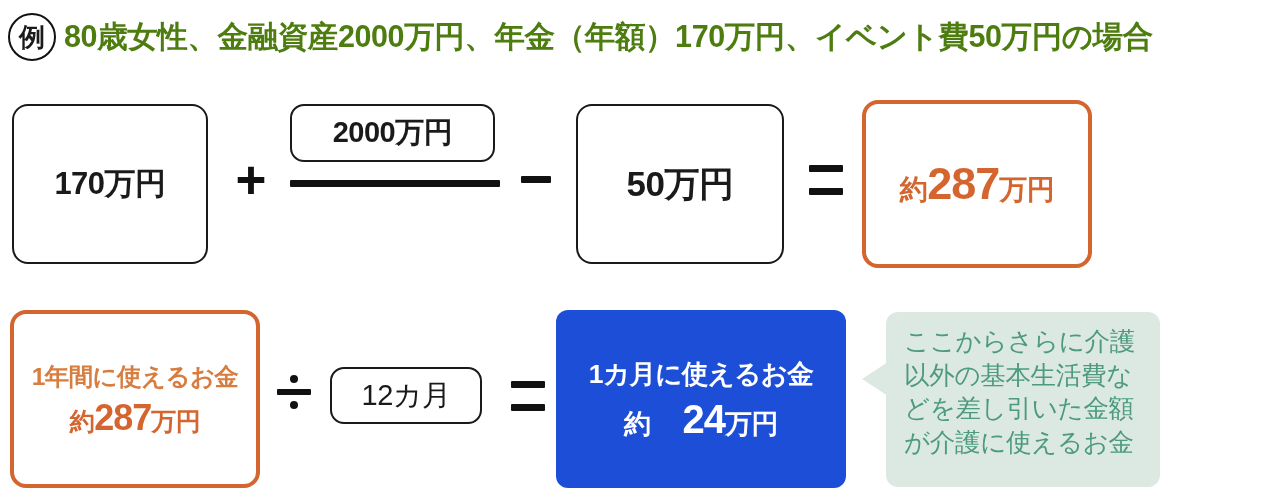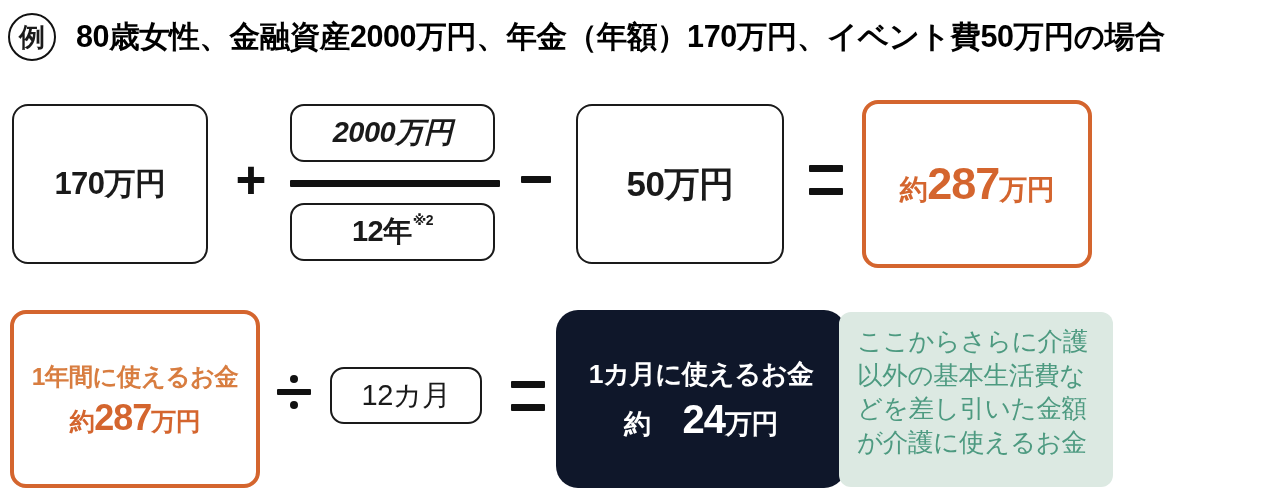--- a/index.html
+++ b/index.html
@@ -38,26 +38,26 @@
     display: flex;
     align-items: center;
     justify-content: center;
     font-size: 26px;
     font-weight: 700;
     line-height: 1;
     letter-spacing: 0;
     box-sizing: border-box;
   }
   #title-text {
-    margin-left: 20px;
+    margin-left: 8px;
     font-size: 30.5px;
     font-weight: 700;
     letter-spacing: -0.4px;
     white-space: nowrap;
-    color: #000000;
+    color: #4d7c0f;
   }
 
   
   .box {
     box-sizing: border-box;
     display: flex;
     flex-direction: column;
     align-items: center;
     justify-content: center;
     text-align: center;
@@ -68,22 +68,22 @@
     background: #ffffff;
     border-radius: 16px;
   }
   .box-orange-outline {
     border: 4px solid #d4652e;
     background: #ffffff;
     border-radius: 16px;
   }
   .box-orange-fill {
     border: none;
-    background: #0f172a;
-    border-radius: 22px;
+    background: #1d4ed8;
+    border-radius: 12px;
     color: #ffffff;
   }
 
   .op {
     position: absolute;
     font-weight: 700;
     color: #111111;
     line-height: 1;
     display: flex;
     align-items: center;
@@ -118,21 +118,20 @@
     top: 100px;
     width: 210px;
     height: 168px;
   }
   #box-assets {
     left: 0;
     top: 4px;
     width: 205px;
     height: 58px;
     border-radius: 14px;
-    font-style: italic;
   }
   #box-assets .amount {
     font-size: 29px;
     font-weight: 700;
     letter-spacing: -0.5px;
   }
   #fraction-bar {
     position: absolute;
     left: 0;
     top: 80px;
@@ -317,21 +316,21 @@
     align-items: baseline;
     justify-content: center;
     margin-top: 5px;
   }
   #box-monthly-result .value .small { font-size: 27px; letter-spacing: -0.5px; }
   #box-monthly-result .value .big { font-size: 40px; letter-spacing: -1px; margin-left: 32px; }
 
   
   #callout {
     position: absolute;
-    left: 839px;
+    left: 886px;
     top: 312px;
     width: 274px;
     height: 175px;
     background: #dce9e2;
     border-radius: 12px;
     box-sizing: border-box;
     padding: 13px 16px 18px 18px;
     color: #4d9a80;
     font-size: 25.5px;
     font-weight: 500;
@@ -362,26 +361,20 @@
   <span class="amount">170万円</span>
 </div>
 
 <div class="op" id="op-plus">+</div>
 
 <div id="fraction-group">
   <div class="box box-plain" id="box-assets">
     <span class="amount">2000万円</span>
   </div>
   <div id="fraction-bar"></div>
-  <div class="box box-plain" id="box-years">
-    <span class="amount">
-      <span>12年</span>
-        <span class="footnote">※2</span>
-    </span>
-  </div>
 </div>
 
 <div class="op" id="op-minus">
   <span class="bar"></span>
 </div>
 
 <div class="box box-plain" id="box-event">
   <span class="amount">50万円</span>
 </div>
 

